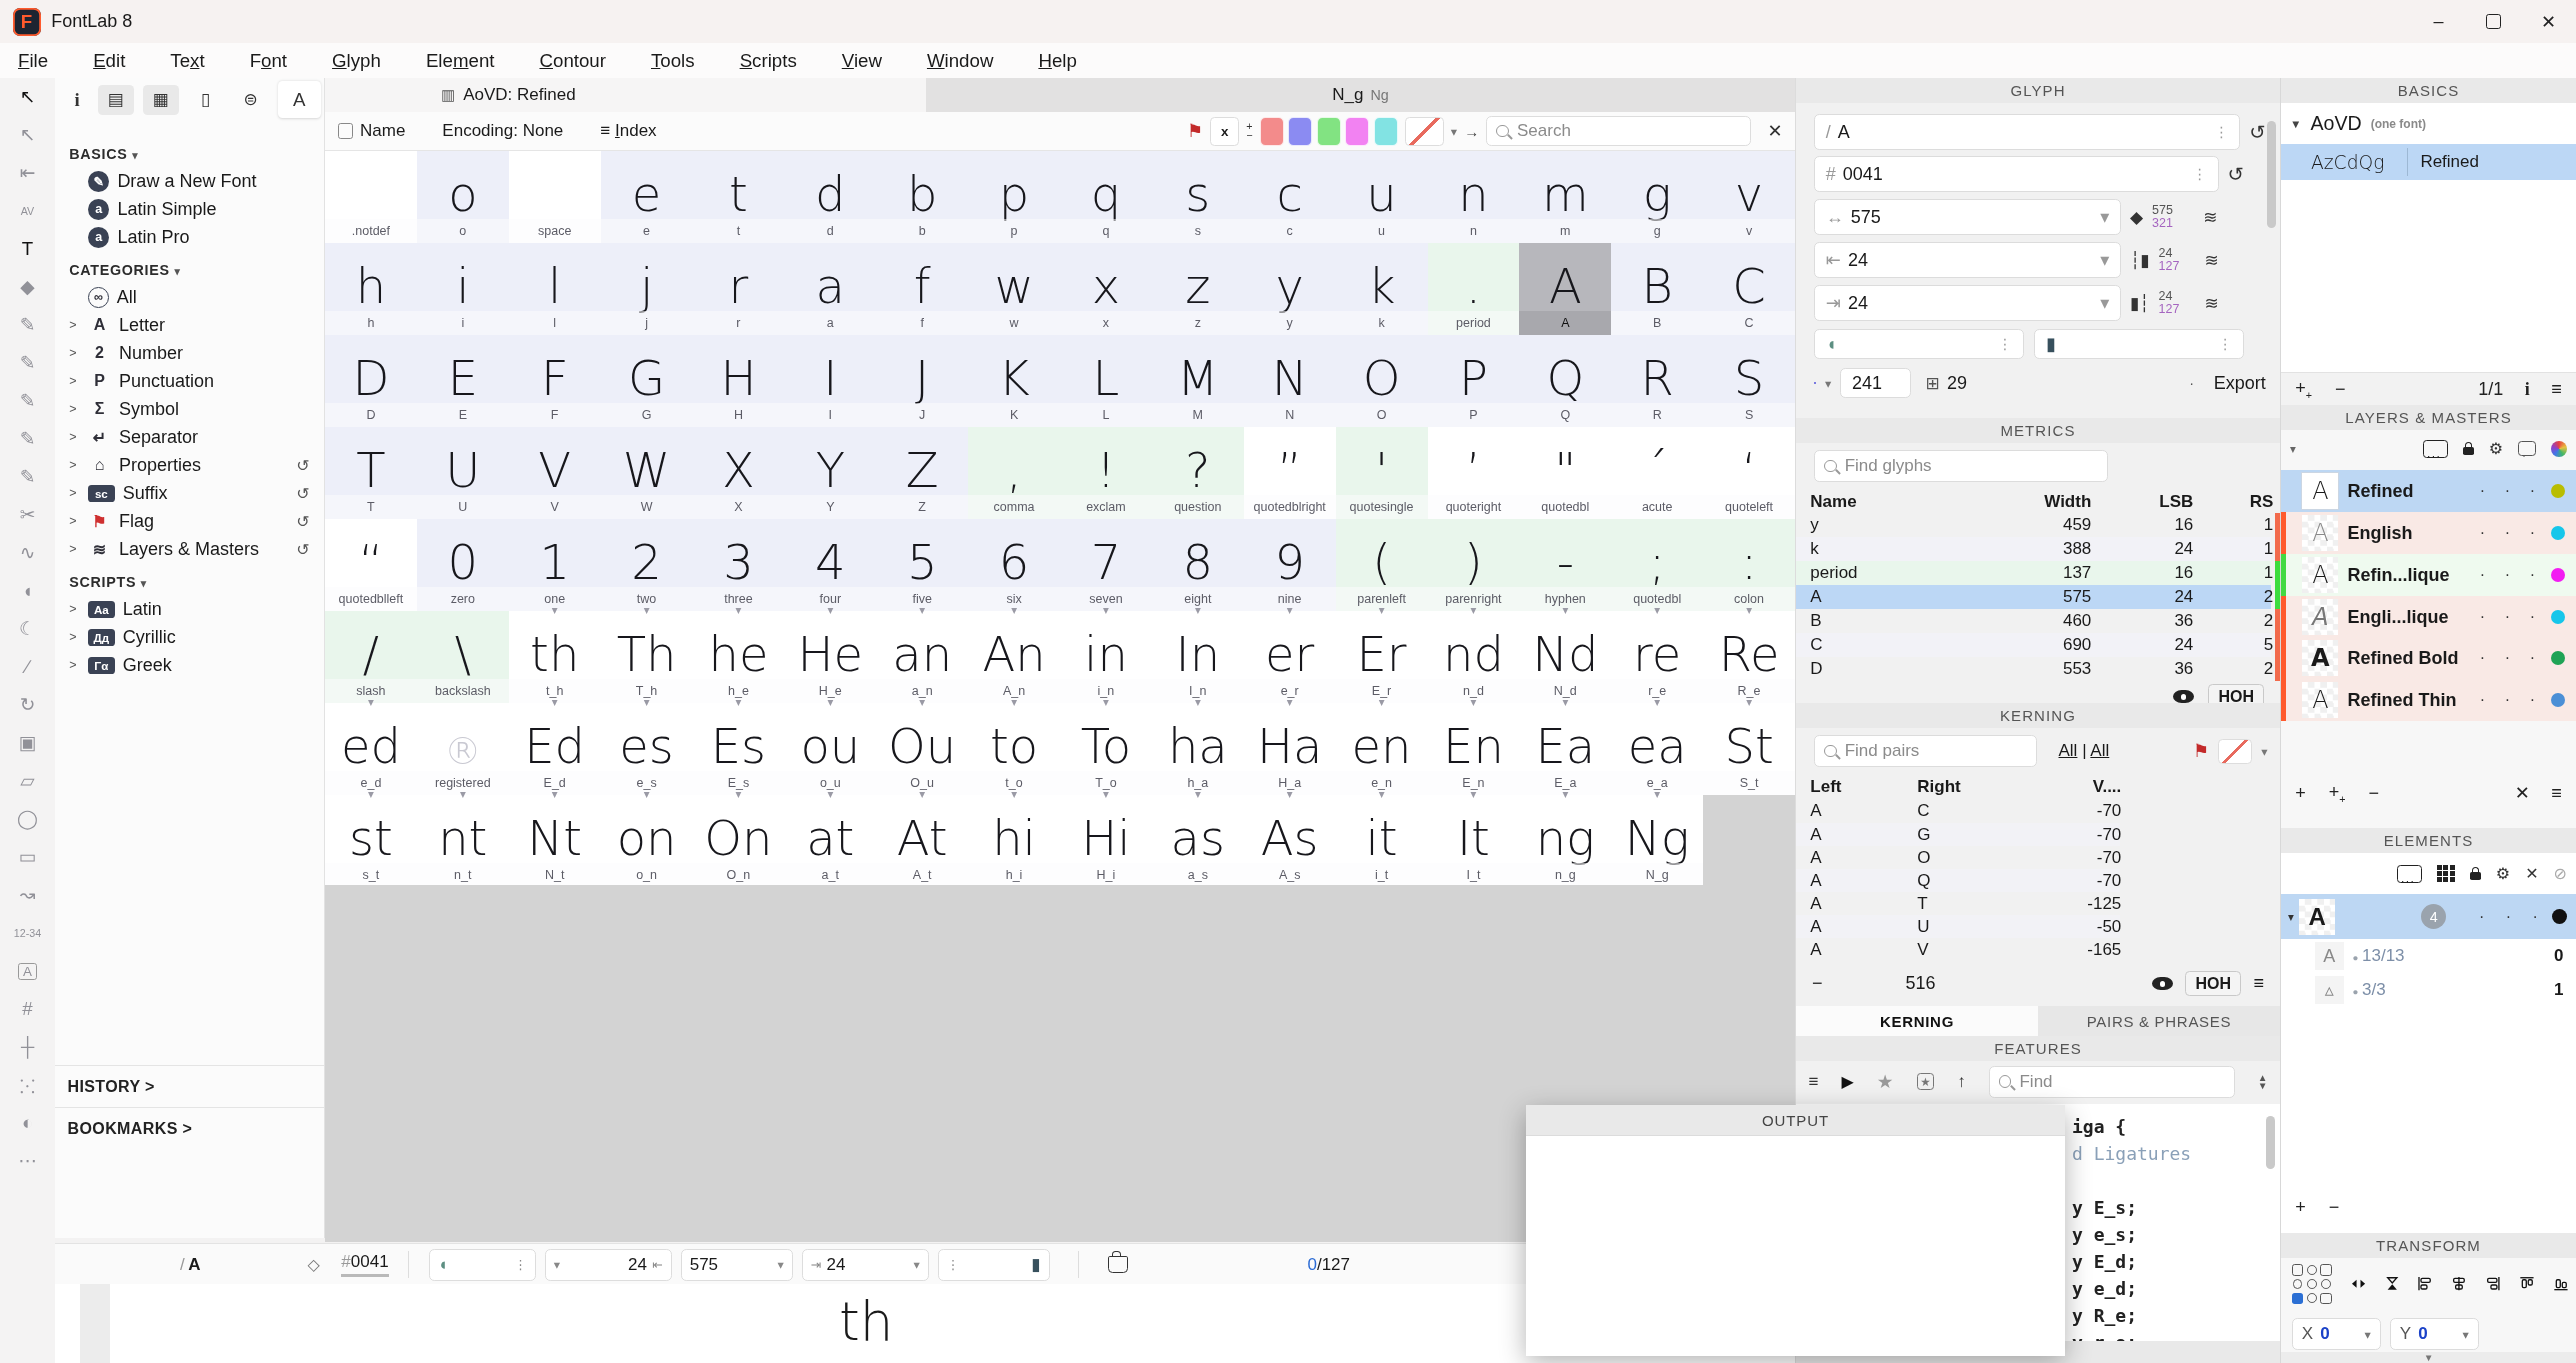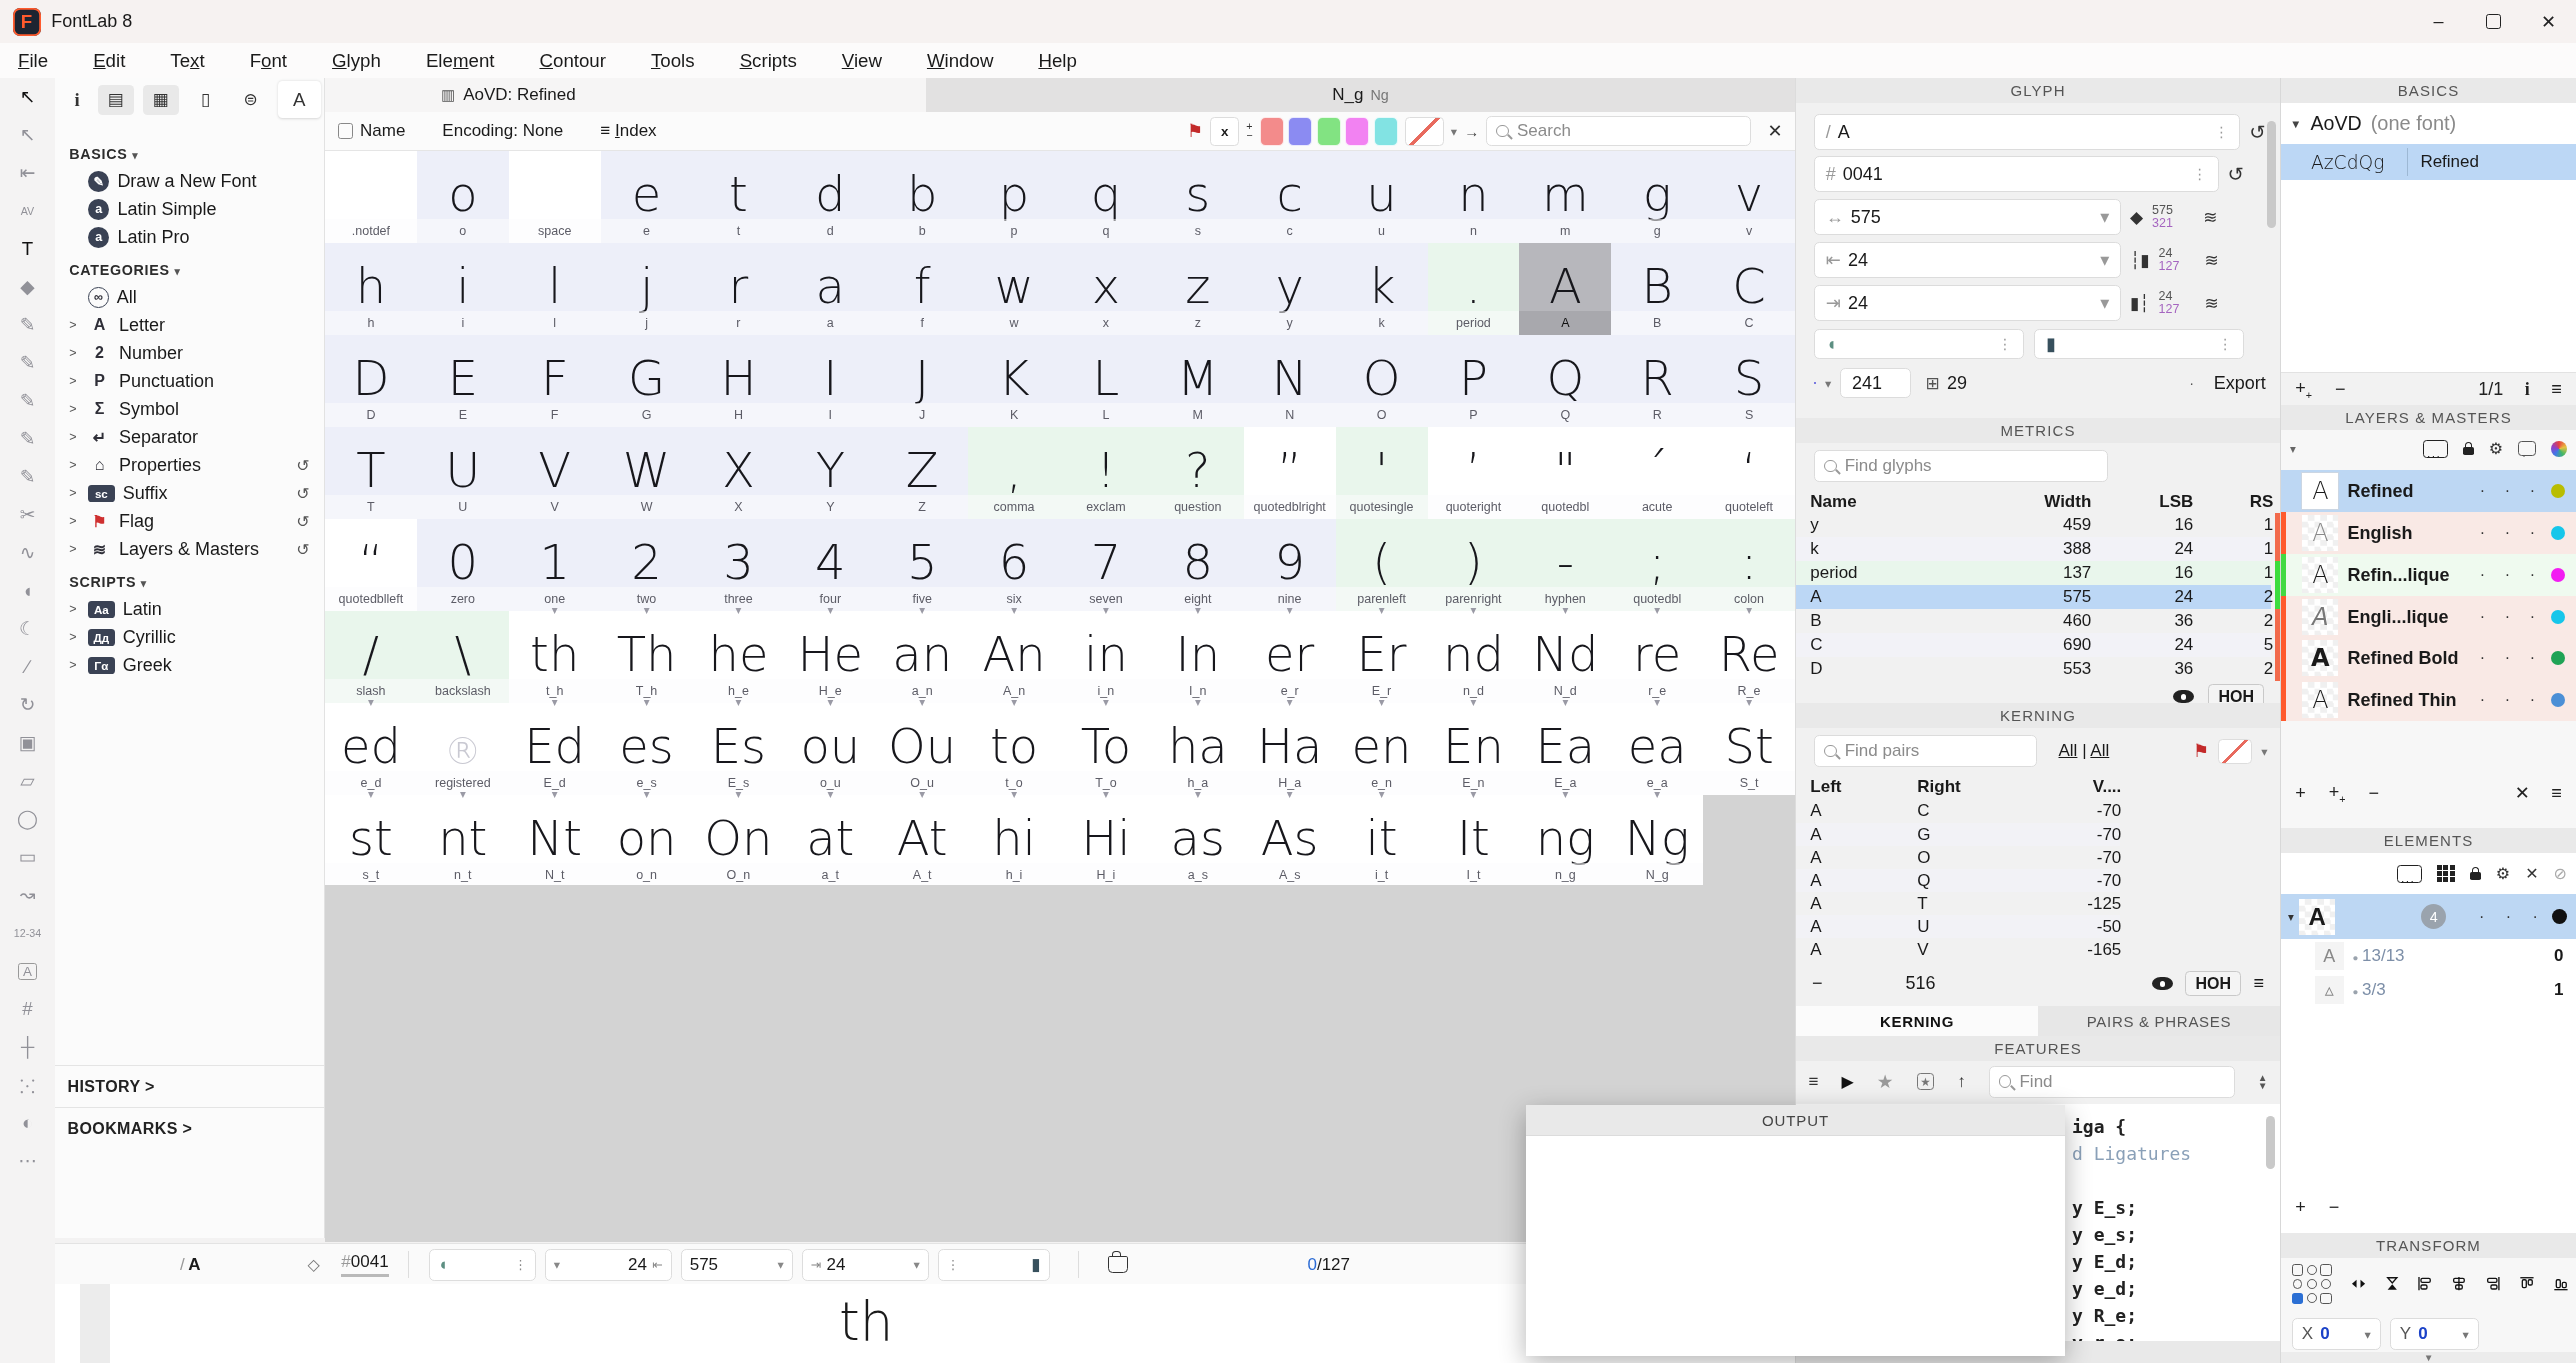--- a/index.html
+++ b/index.html
@@ -137,21 +137,21 @@
   .ftb .find{flex:1;}
   .spinner{display:flex;flex-direction:column;font-size:9.8px;color:#555;line-height:8px;}
   .codearea{position:absolute;left:0;right:0;bottom:23px;background:#fff;padding-top:9px;}
   .codeline{padding-left:276px;font-family:"DejaVu Sans Mono","Liberation Mono",monospace;font-size:18px;font-weight:bold;line-height:27px;height:27px;color:#222;white-space:pre;}
   .codeline.com{color:#8aa0b8;font-weight:normal;}
   .bstrip{position:absolute;left:0;right:0;bottom:0;height:23px;background:#e9e9e9;}
   
   .colB{position:absolute;left:2280px;top:78px;width:296px;bottom:0;background:#f7f7f7;border-left:0.9px solid #d8d8d8;box-sizing:border-box;}
   .fam{position:absolute;left:9px;display:flex;align-items:center;gap:9px;font-size:19.6px;}
   .fam .chev{font-size:11.6px;color:#444;}
-  .fam .note{color:#8a8a8a;font-size:20px;}
+  .fam .note{color:#8a8a8a;font-size:12px;font-weight:bold;}
   .fsel{position:absolute;left:0;right:0;height:36px;background:#bcd7f5;display:flex;align-items:center;}
   .fsel .sample{width:126px;padding-left:30px;font-size:18.7px;font-family:"DejaVu Sans","Liberation Sans",sans-serif;font-weight:200;box-sizing:border-box;}
   .fsel .div{width:0.9px;height:28.5px;background:#9db8d4;}
   .fsel .style{padding-left:12.5px;font-size:17px;}
   .pfoot{position:absolute;left:0;right:0;display:flex;align-items:center;font-size:18px;color:#222;padding:0 14.3px;box-sizing:border-box;gap:23px;}
   .plusplus sub{font-size:10.7px;}
   .pfoot .right{margin-left:auto;display:flex;align-items:center;gap:21.4px;}
   .ptoolbar{position:absolute;left:9px;right:9px;display:flex;align-items:center;height:37px;font-size:16px;color:#333;}
   .ptoolbar .lchev{font-size:11.6px;color:#666;}
   .ptoolbar .ricons{margin-left:auto;display:flex;align-items:center;gap:15px;}

